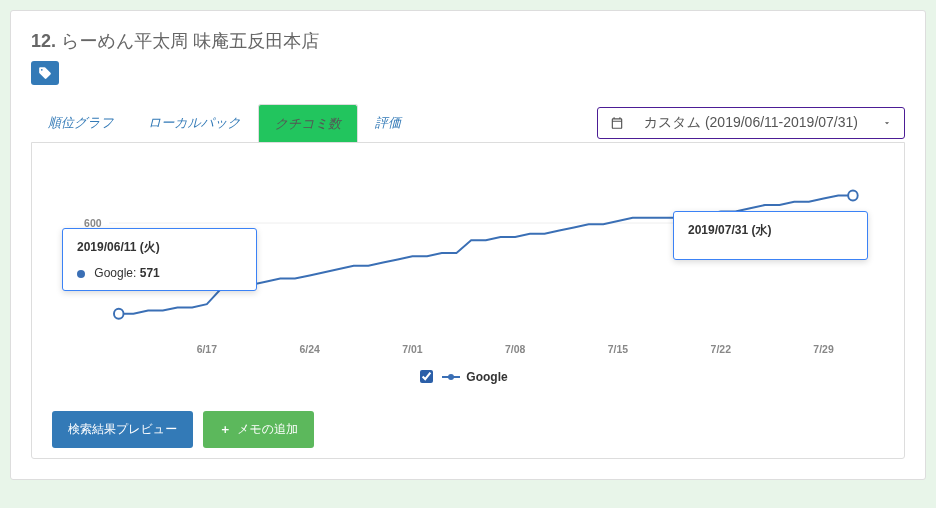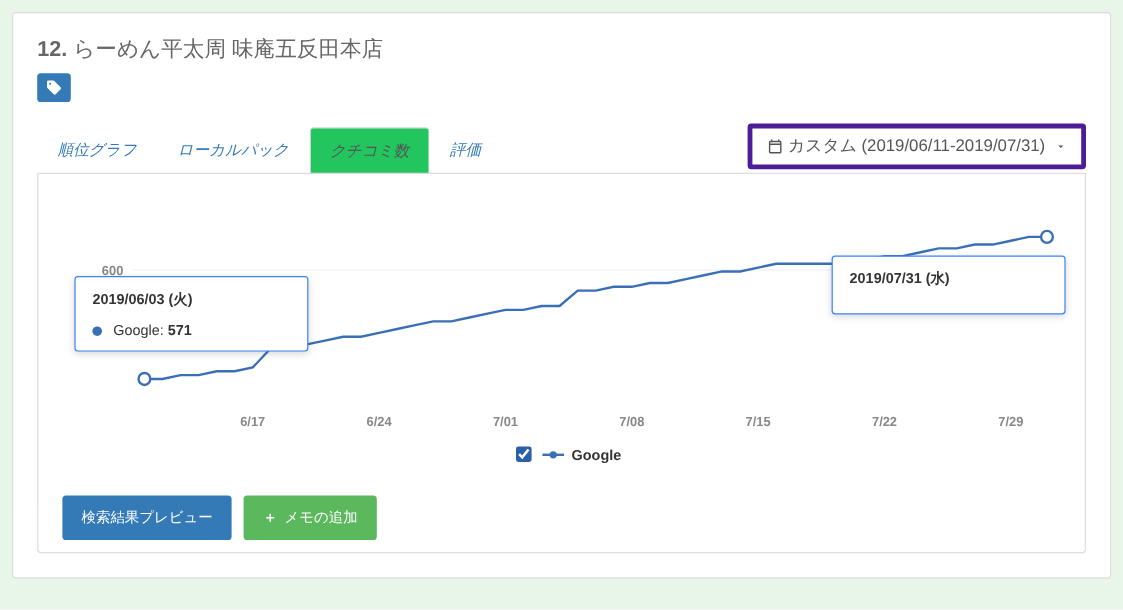--- a/index.html
+++ b/index.html
@@ -60,38 +60,38 @@
   .tab.active {
     color: #555;
     border-color: #ddd;
     border-bottom: 1px solid #fff;
     border-radius: 3px 3px 0 0;
     background: #22c55e;
     position: relative;
     top: 1px;
   }
   .range-picker {
-    border: 4px solid #4c1d95;
+    border: 1px solid #4c1d95;
     border-radius: 3px;
     padding: 6px 12px;
     background: #fff;
     display: flex;
     align-items: center;
-    gap: 4px;
+    gap: 20px;
     color: #555;
     cursor: pointer;
     margin-bottom: 4px;
     font-size: 14px;
   }
   .range-picker .caret { margin-left: 4px; }
   .chart-panel {
     border: 1px solid #ddd;
     border-top: 1px solid #ddd;
     border-radius: 0 0 3px 3px;
-    padding: 20px 12px 10px 20px;
+    padding: 20px 32px 10px 20px;
     background: #fff;
     position: relative;
     margin-top: -1px;
   }
   .chart-area {
     position: relative;
     height: 230px;
   }
   svg.plot {
     width: 100%;
@@ -209,21 +209,21 @@
               <text x="270.20000000000005" y="190" class="xtick">6/24</text>
               <text x="378" y="190" class="xtick">7/01</text>
               <text x="485.8" y="190" class="xtick">7/08</text>
               <text x="593.6" y="190" class="xtick">7/15</text>
               <text x="701.4" y="190" class="xtick">7/22</text>
               <text x="809.1999999999999" y="190" class="xtick">7/29</text>
             </g>
         </svg>
 
         <div class="tooltip" style="left:10px; top:65px; width:195px;">
-          <div class="tt-title">2019/06/03 (火)</div>
+          <div class="tt-title">2019/06/11 (火)</div>
           <div>
             <span class="dot"></span>
             <span>Google:</span>
             <span class="val">571</span>
           </div>
         </div>
 
         <div class="tooltip" style="right:4px; top:48px; width:195px;">
           <div class="tt-title">2019/07/31 (水)</div>
         </div>

